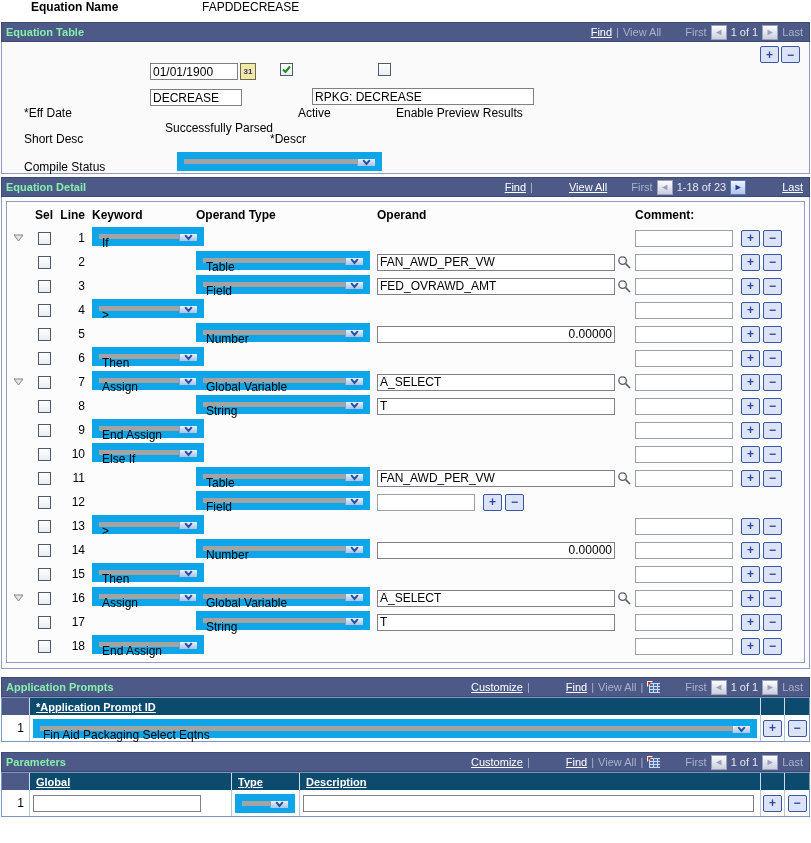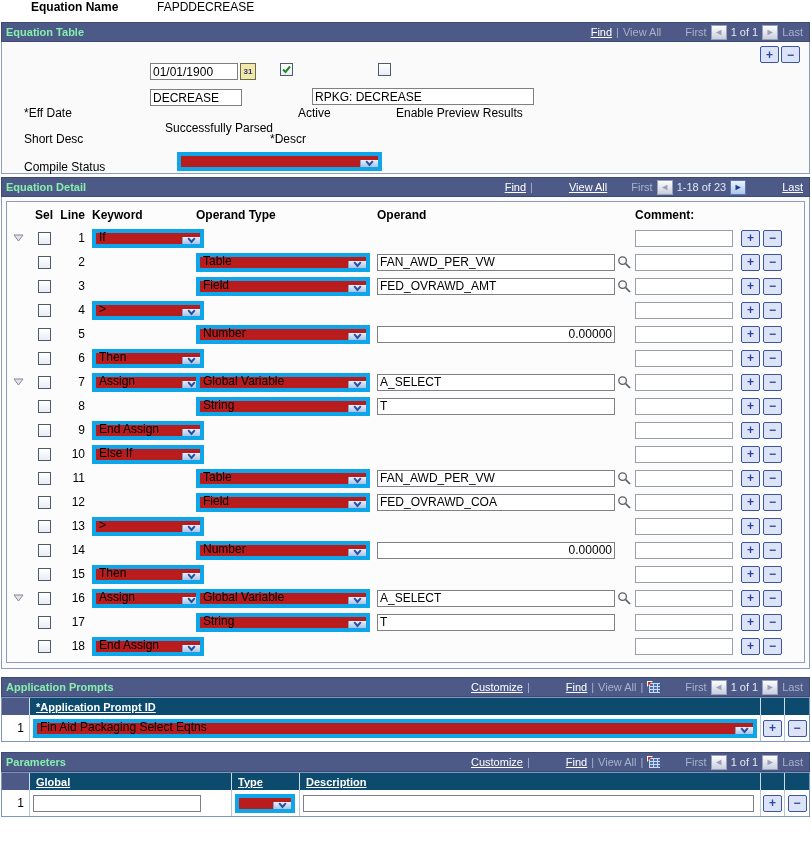--- a/index.html
+++ b/index.html
@@ -1,40 +1,40 @@
 <!DOCTYPE html>
 <html><head>
 <meta charset="utf-8">
 <style>
   html,body{margin:0;padding:0;background:#fff;}
   body{width:811px;height:843px;font-family:"Liberation Sans",sans-serif;font-size:12px;color:#000;overflow:hidden;}
   .page{width:809px;margin:0 1px;}
   h1.title{font-size:18px;font-weight:bold;color:#3c4a7d;margin:4px 0 8px 8px;}
   .eqname-row{margin:0 0 8px 30px;display:flex;align-items:center;}
-  .eqname-row .lbl{font-weight:bold;width:126px;}
+  .eqname-row .lbl{font-weight:bold;width:171px;}
   
   .bar{background:#4d5a87;border:1px solid #3c4a74;height:18px;display:flex;align-items:center;justify-content:space-between;padding:0 6px 0 4px;}
   .bar-title{color:#86efac;font-weight:bold;font-size:11px;}
   .bar-nav{display:flex;align-items:center;gap:4px;font-size:11px;color:#aab1cb;}
   .bar-nav .lnk{color:#fff;text-decoration:underline;cursor:pointer;padding-left:32px;}
   .bar-nav .dim{color:#aab1cb;}
   .bar-nav .cnt{color:#e4e7f2;}
   .bar-nav .sep{color:#aab1cb;}
   .bar-nav .gap{display:inline-block;width:16px;}
   .nbtn{display:inline-flex;align-items:center;justify-content:center;width:14px;height:13px;background:linear-gradient(#fdfdfe,#c9cede);border:1px solid #9aa0b8;font-size:9px;line-height:1;}
   .nbtn.dimb{color:#98a0b8;}
   .nbtn.act{color:#1e3f94;background:linear-gradient(#eef3fe,#aec6ea);border-color:#5a77b5;}
   
   .box{border:1px solid #8d9cc0;border-top:none;background:#fafafb;position:relative;}
   .et-box{height:131px;}
   .flabel{position:absolute;font-weight:normal;margin-top:39px;}
   .fval{position:absolute;}
   input.txt{border:1px solid #7f7f85;background:#fff;height:15px;font-family:"Liberation Sans",sans-serif;font-size:12px;padding:0 2px;}
   
-  .dd{display:inline-flex;align-items:flex-end;background:#b91c1c;border:4px solid #0ea5e9;height:19px;box-sizing:border-box;}
+  .dd{display:inline-flex;align-items:flex-start;background:#a3a3a3;border:7px solid #0ea5e9;height:19px;box-sizing:border-box;}
   .dd-text{flex:1;padding:2px 3px 0 3px;font-size:12px;white-space:nowrap;overflow:hidden;}
   .dd-btn{width:17px;display:flex;align-items:center;justify-content:center;background:linear-gradient(#e9f1fc,#a9c3e8);border-left:1px solid #7da3ce;}
   
   .cb{display:inline-flex;align-items:center;justify-content:center;width:13px;height:13px;background:linear-gradient(#fff,#e9edf3);border:1px solid #4f5b6e;box-sizing:border-box;}
   
   .pm{display:inline-flex;align-items:center;justify-content:center;width:17px;height:15px;background:#dce3f6;border:1px solid #3a55a5;border-radius:2px;color:#2c49a0;font-weight:bold;font-size:12px;line-height:1;cursor:pointer;}
   .cal{display:inline-flex;align-items:center;justify-content:center;width:14px;height:15px;background:#f2e8a9;border:1px solid #6a6a50;font-size:8px;font-weight:bold;color:#333366;}
   
   .ed-box{padding:4px 4px 5px 4px;background:#fbfbfc;}
   .ed-grid{border:1px solid #8d9cc0;background:#fcfcfd;padding:2px 0 4px 0;}
@@ -460,29 +460,20 @@
             <span class="c-line">12</span>
             <span class="c-kw"></span>
             <span class="c-ot"><span class="dd ot">
                 <span class="dd-text">Field</span>
                 <span class="dd-btn">
                   <svg width="9" height="7" viewBox="0 0 9 7">
                     <path d="M1.2 1.2 L4.5 5 L7.8 1.2" stroke="#2a4f9e" stroke-width="2" fill="none"></path>
                   </svg>
                 </span>
               </span></span>
-            <span class="c-op">
-              <input class="txt op" value="FED_OVRAWD_COA" style="">
-              <span style="margin-left: 2px; display: inline-flex;">
-                <svg width="15" height="15" viewBox="0 0 15 15" style="cursor:pointer">
-                  <circle cx="5.6" cy="5.6" r="3.8" stroke="#555a66" stroke-width="1.3" fill="none"></circle>
-                  <line x1="8.6" y1="8.6" x2="13" y2="13" stroke="#555a66" stroke-width="1.6"></line>
-                </svg>
-              </span>
-            </span>
             <span class="c-cm"><input class="txt cm" style=""></span>
             <span class="c-pm">
               <span class="pm">+</span>
               <span class="pm">−</span>
             </span>
           </div>
           <div class="drow">
             <span class="c-exp"></span>
             <span class="c-sel">
               <span class="cb"></span>

